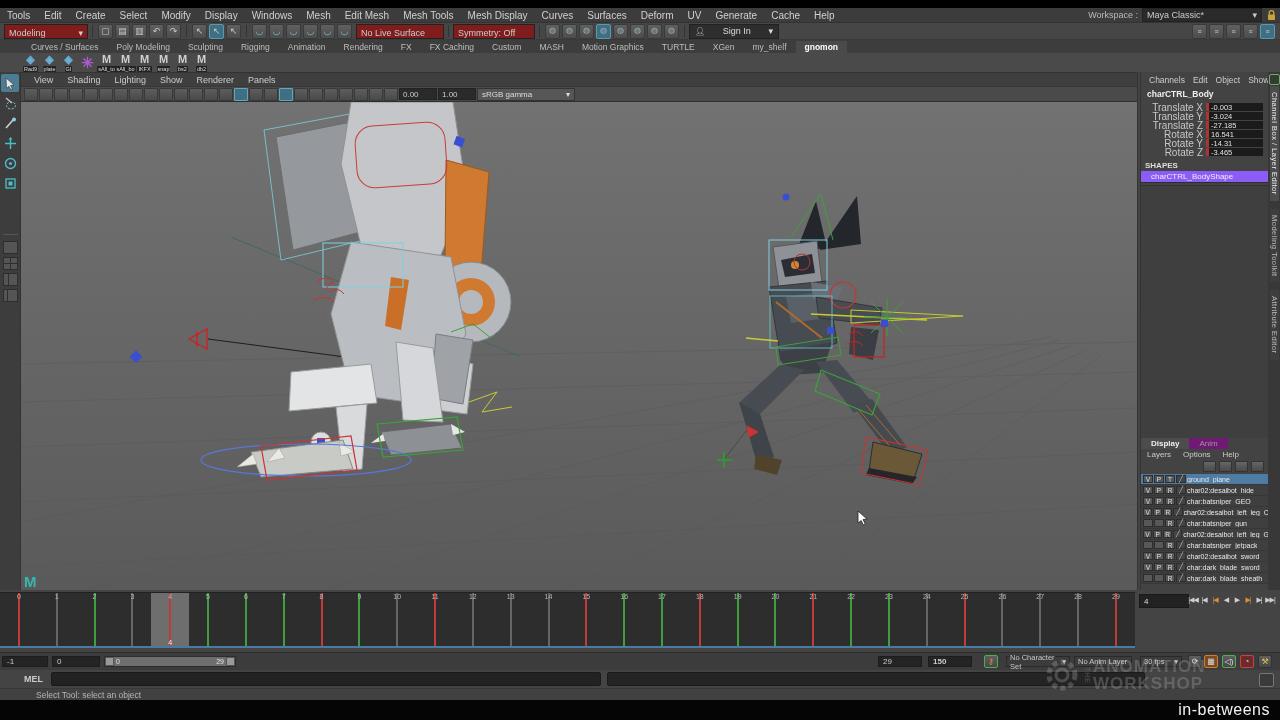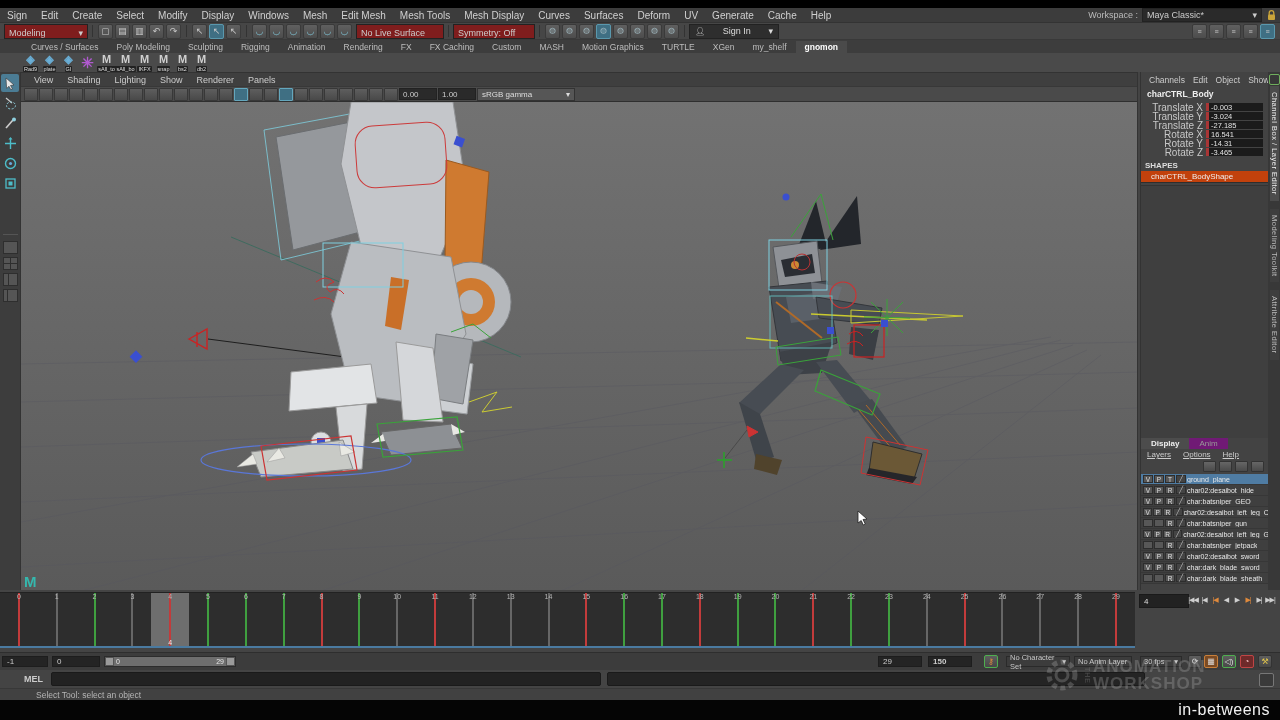--- a/index.html
+++ b/index.html
@@ -85,31 +85,31 @@
   #right-panel{left:1140px;top:72px;width:128px;height:518px;background:#434343;box-sizing:border-box;
                border-left:1px solid #333;font-size:8.5px;}
   #cb-menus{display:flex;gap:0;padding:3px 2px 2px 4px;align-items:center;}
   #cb-menus .cbm{padding:0 4px;color:#ccc;}
   #cb-object{font-size:8.5px;color:#eee;font-weight:bold;padding:2px 0 3px 6px;}
   .attr-row{display:flex;align-items:center;height:8px;margin:1px 0 1px 0;}
   .attr-label{width:62px;text-align:right;color:#c8c8c8;font-size:10px;padding-right:3px;}
   .attr-val{width:52px;height:8px;background:#1b1b1b;border-left:3px solid #a93535;color:#e2e2e2;
             font-size:7.5px;display:flex;align-items:center;padding-left:2px;}
   #cb-shapes{font-size:8px;font-weight:bold;color:#ddd;padding:4px 0 1px 4px;}
-  #cb-shape-name{background:#c2410c;color:#eee;font-size:8px;padding:1px 0 1px 10px;
+  #cb-shape-name{background:#8b5cf6;color:#eee;font-size:8px;padding:1px 0 1px 10px;
                  border-bottom:1px solid #2e2e2e;}
   #cb-empty{height:262px;background:#3f3f3f;border-top:1px solid #333;margin-top:2px;}
 
   
   #layer-editor{position:absolute;left:0;top:366px;width:100%;background:#434343;}
   #le-tabs{display:flex;height:11px;}
   #le-tabs .ltab{padding:0 10px;font-size:8px;display:flex;align-items:center;background:#701a75;color:#999;}
   #le-tabs .ltab.active{background:#4c4c4c;color:#eee;font-weight:bold;}
   #le-menus{display:flex;height:11px;align-items:center;}
-  #le-menus .lm{padding:0 6px;font-size:8px;color:#ccc;text-decoration:underline;}
+  #le-menus .lm{padding:0 6px;font-size:8px;color:#ccc;}
   #le-icons{display:flex;justify-content:flex-end;gap:3px;padding:1px 4px;}
   .le-ic{width:11px;height:9px;background:linear-gradient(#666,#4a4a4a);border:1px solid #333;border-radius:1px;}
   #layer-list{margin-top:1px;}
   .lrow{display:flex;align-items:center;height:10px;gap:1px;padding-left:2px;background:#3f3f3f;
         border-bottom:1px solid #373737;}
   .lrow.selected{background:#4f7ca3;}
   .lcell{width:10px;height:8px;background:#585858;border:1px solid #2d2d2d;font-size:6.5px;color:#ddd;
          display:flex;align-items:center;justify-content:center;box-sizing:border-box;}
   .lswatch{width:10px;height:8px;background:#444;border:1px solid #2d2d2d;color:#bbb;font-size:7px;
            display:flex;align-items:center;justify-content:center;box-sizing:border-box;}
@@ -184,21 +184,21 @@
 </head>
 <body>
 
 <div id="stage">
 
   <div id="letterbox-top" class="abs"></div>
 
   <div id="menubar" class="abs">
     <div style="display:flex;align-items:center;">
 
-    <span class="mi">Sign</span>
+    <span class="mi">Tools</span>
         <span class="mi">Edit</span>
         <span class="mi">Create</span>
         <span class="mi">Select</span>
         <span class="mi">Modify</span>
         <span class="mi">Display</span>
         <span class="mi">Windows</span>
         <span class="mi">Mesh</span>
         <span class="mi">Edit Mesh</span>
         <span class="mi">Mesh Tools</span>
         <span class="mi">Mesh Display</span>

